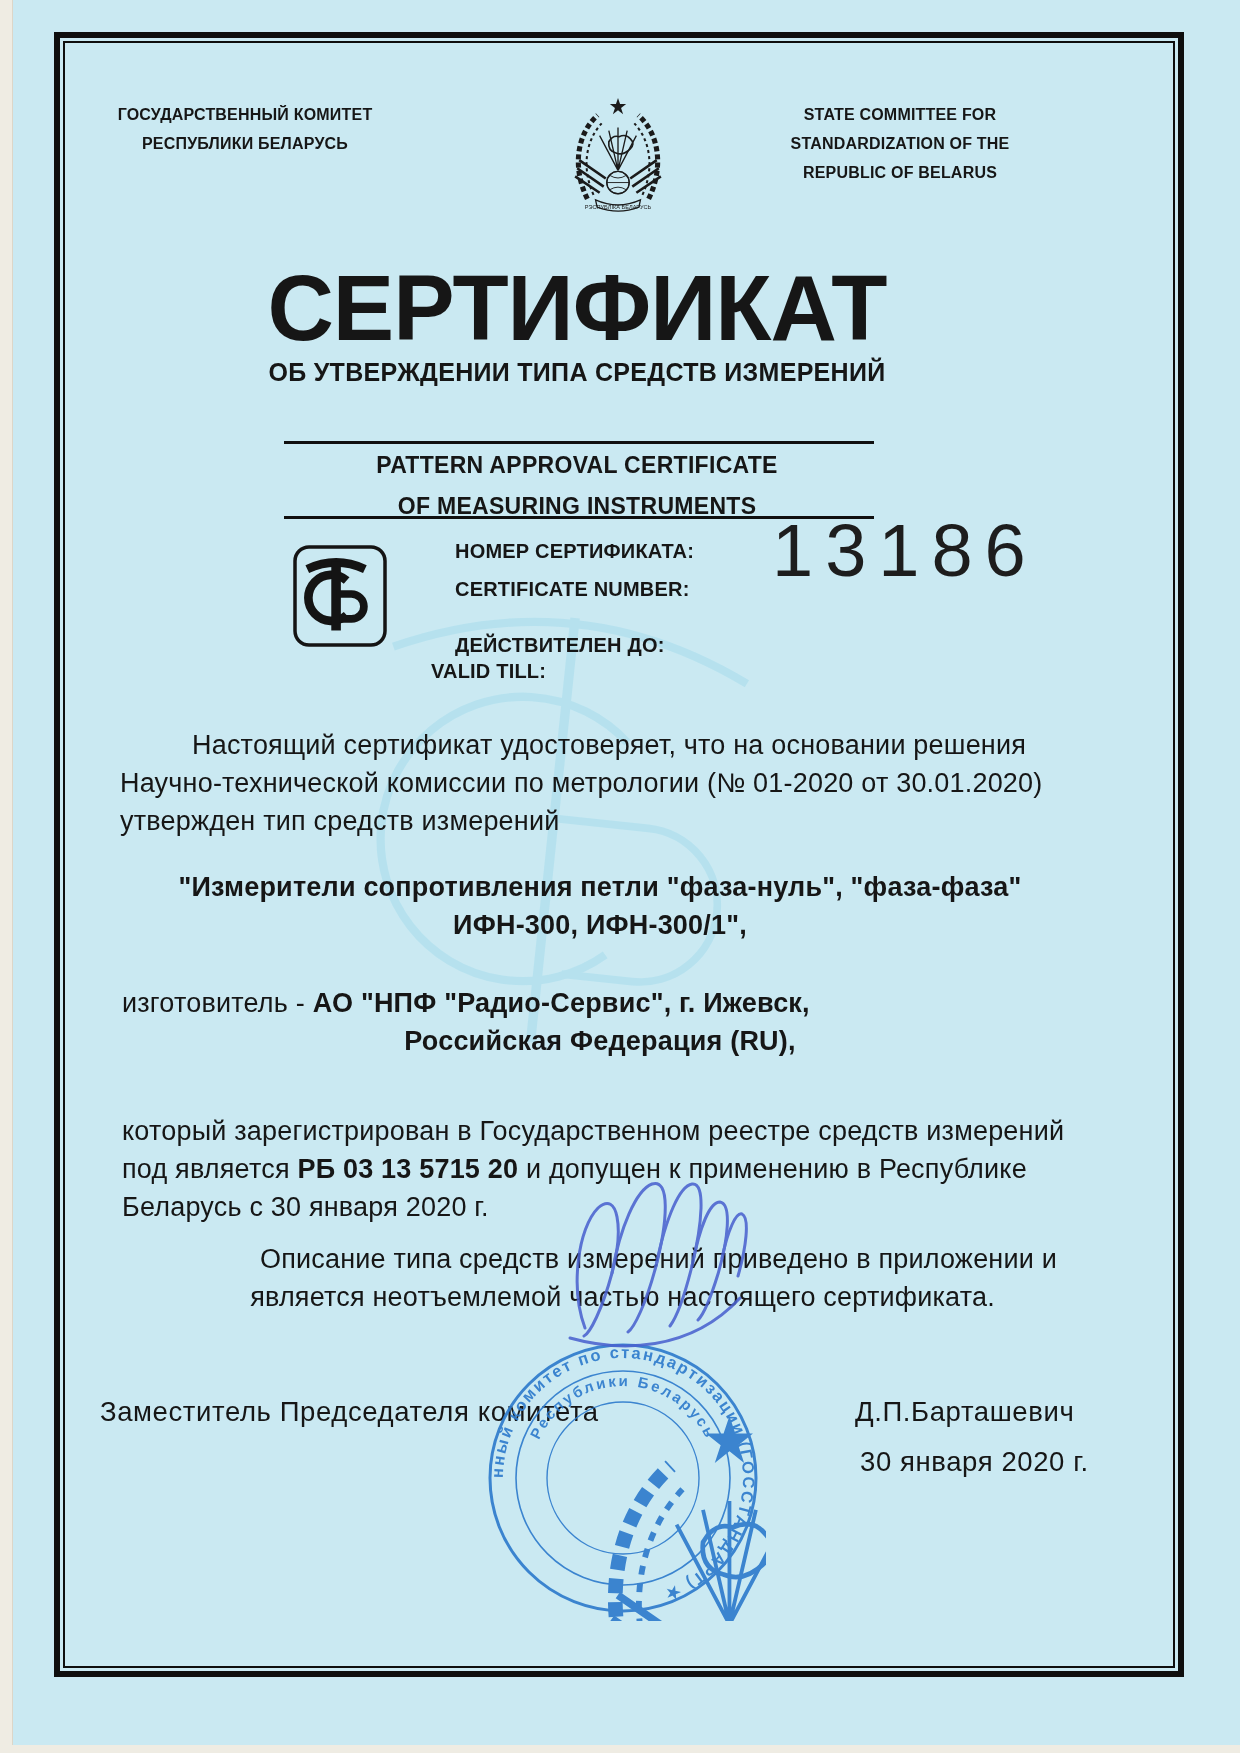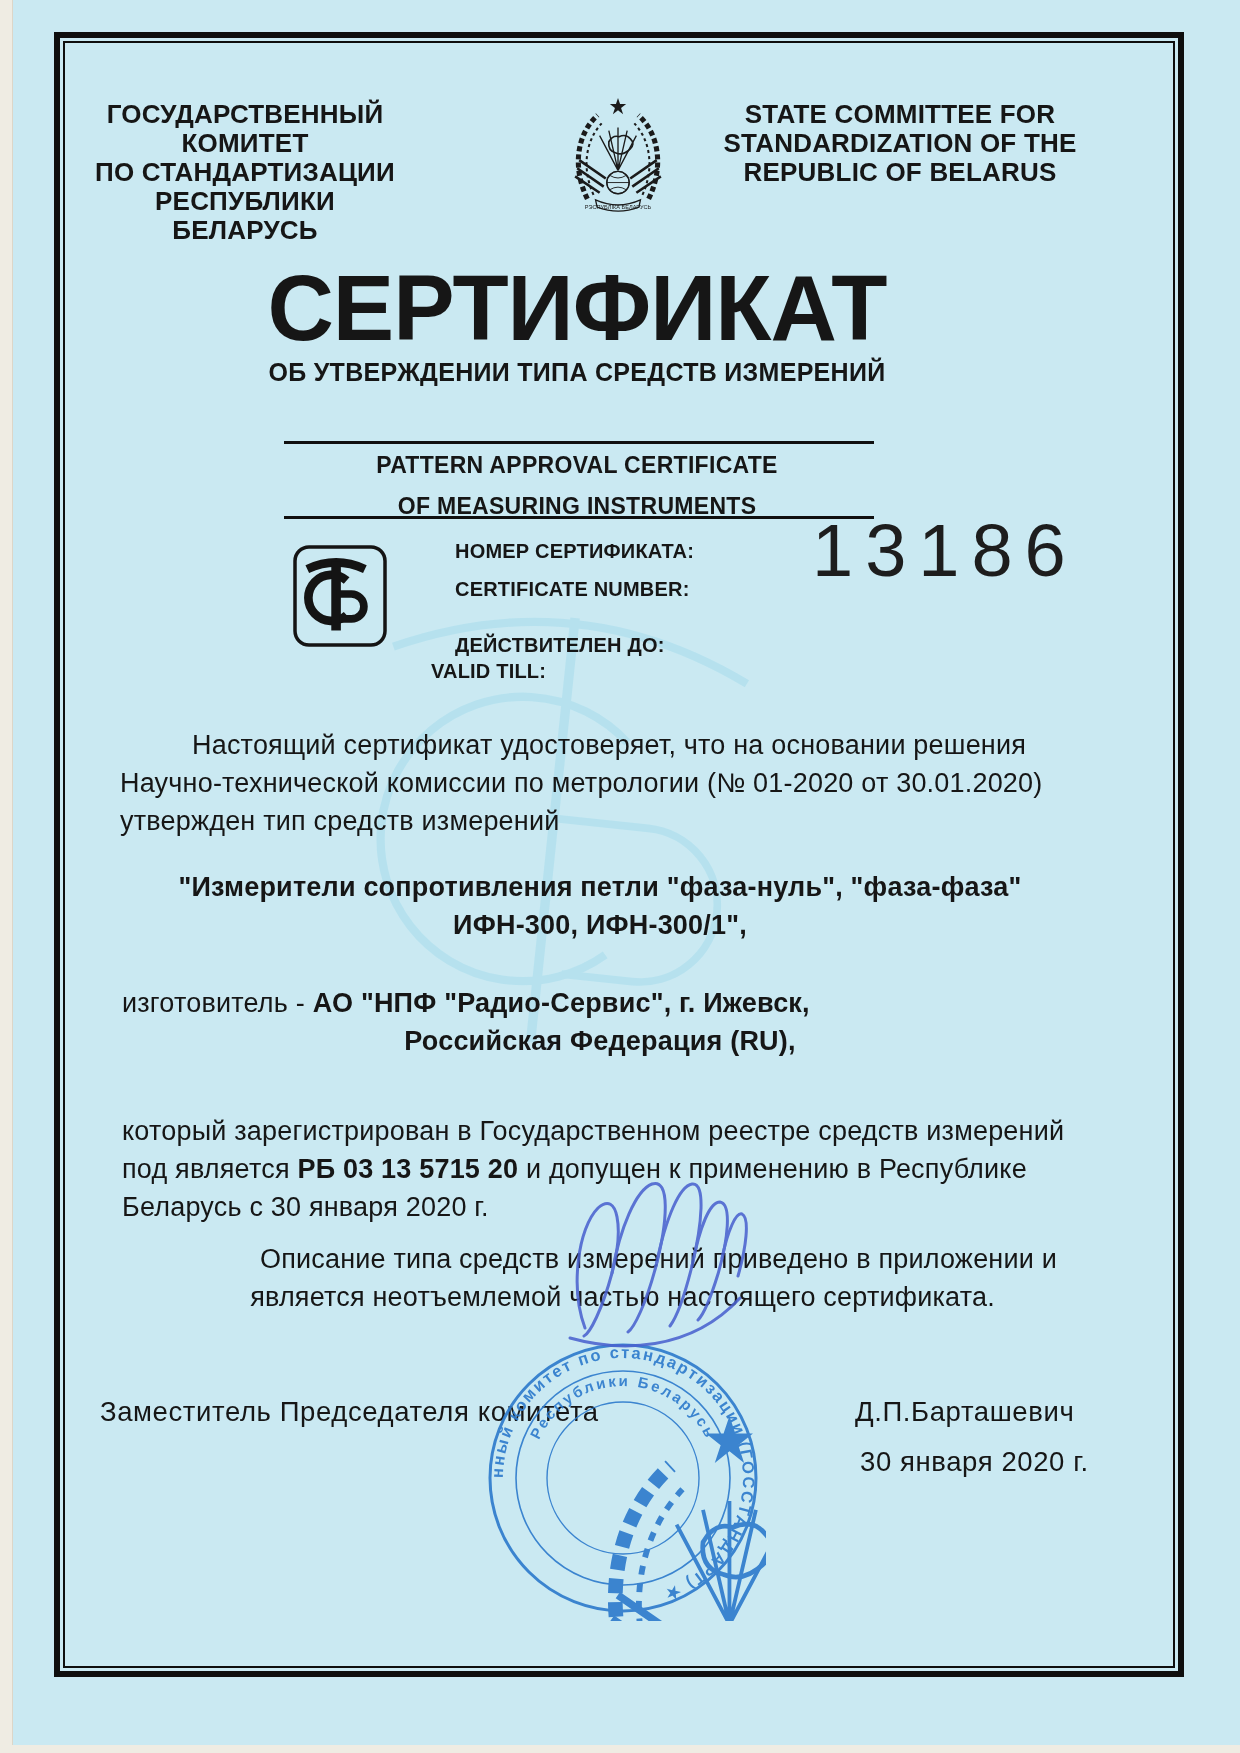--- a/index.html
+++ b/index.html
@@ -12,21 +12,21 @@
     color:#161616;
   }
   .abs{position:absolute;}
   
   .edge-left{left:0;top:0;width:12px;height:1753px;background:#efece3;border-right:1px solid #ddd6c8;}
   .edge-bottom{left:0;top:1745px;width:1240px;height:8px;background:#efece3;}
   
   .frame-outer{left:54px;top:32px;width:1130px;height:1645px;border:6px solid #0e0e0e;box-sizing:border-box;}
   .frame-inner{position:absolute;left:3px;top:3px;right:3px;bottom:3px;border:2px solid #0e0e0e;}
   
-  .hdr{font-weight:bold;font-size:26px;line-height:29px;text-align:center;letter-spacing:.2px;}
+  .hdr{font-weight:bold;font-size:16px;line-height:29px;text-align:center;letter-spacing:.2px;}
   
   .title{left:92px;top:262px;width:970px;text-align:center;font-weight:bold;font-size:92px;letter-spacing:-1px;line-height:1;}
   .sub-ru{left:92px;top:358px;width:970px;text-align:center;font-weight:bold;font-size:25px;letter-spacing:.3px;}
   .rule{height:3px;background:#101010;}
   .sub-en{left:92px;width:970px;text-align:center;font-weight:bold;font-size:23px;letter-spacing:.3px;}
   
   .lbl{font-weight:bold;font-size:20px;line-height:26px;letter-spacing:.2px;}
   .cert-number{font-size:74px;font-weight:400;letter-spacing:12px;line-height:1;color:#1d1d1d;}
   .valid-date{font-size:32px;letter-spacing:1px;}
   
@@ -86,21 +86,20 @@
   <svg class="abs watermark" width="700" height="640" viewBox="0 0 100 92">
     <use href="#stb-mono-thin" transform="translate(0,-8)"></use>
   </svg>
 
   <div class="abs frame-outer">
     <div class="frame-inner"></div>
   </div>
 
   <div class="abs hdr" style="left:80px;top:100px;width:330px;">
     <div>ГОСУДАРСТВЕННЫЙ КОМИТЕТ</div>
-    <div>ПО СТАНДАРТИЗАЦИИ</div>
     <div>РЕСПУБЛИКИ БЕЛАРУСЬ</div>
   </div>
 
   <svg class="abs" style="left:567px;top:96px;color:#1b1b1b;" width="102" height="116" viewBox="0 0 100 112">
     <use href="#coat"></use>
   </svg>
 
   <div class="abs hdr" style="left:700px;top:100px;width:400px;">
     <div>STATE COMMITTEE FOR</div>
     <div>STANDARDIZATION OF THE</div>
@@ -115,21 +114,21 @@
   <div class="abs sub-en" style="top:483px;margin-top:10px;">OF MEASURING INSTRUMENTS</div>
   <div class="abs rule" style="left:284px;top:516px;width:590px;"></div>
 
   <svg class="abs" style="left:292px;top:544px;color:#141414;" width="96" height="104" viewBox="0 0 96 104">
     <rect x="3" y="3" width="90" height="98" rx="14" fill="none" stroke="currentColor" stroke-width="3.5"></rect>
     <use href="#stb-mono" transform="translate(-2,-2)"></use>
   </svg>
 
   <div class="abs lbl" style="left:455px;top:538px;">НОМЕР СЕРТИФИКАТА:</div>
   <div class="abs lbl" style="left:455px;top:576px;">CERTIFICATE NUMBER:</div>
-  <div class="abs cert-number" style="left:772px;top:514px;margin-left:40px;">13186</div>
+  <div class="abs cert-number" style="left:772px;top:514px;">13186</div>
 
   <div class="abs lbl" style="left:455px;top:632px;">ДЕЙСТВИТЕЛЕН ДО:</div>
   <div class="abs lbl" style="left:431px;top:658px;">VALID TILL:</div>
 
   <div class="abs" style="left:120px;top:726px;width:1005px;">
     <div class="body-line indent">Настоящий сертификат удостоверяет, что на основании решения</div>
     <div class="body-line">Научно-технической комиссии по метрологии (№ 01-2020 от 30.01.2020)</div>
     <div class="body-line">утвержден тип средств измерений</div>
   </div>
 

